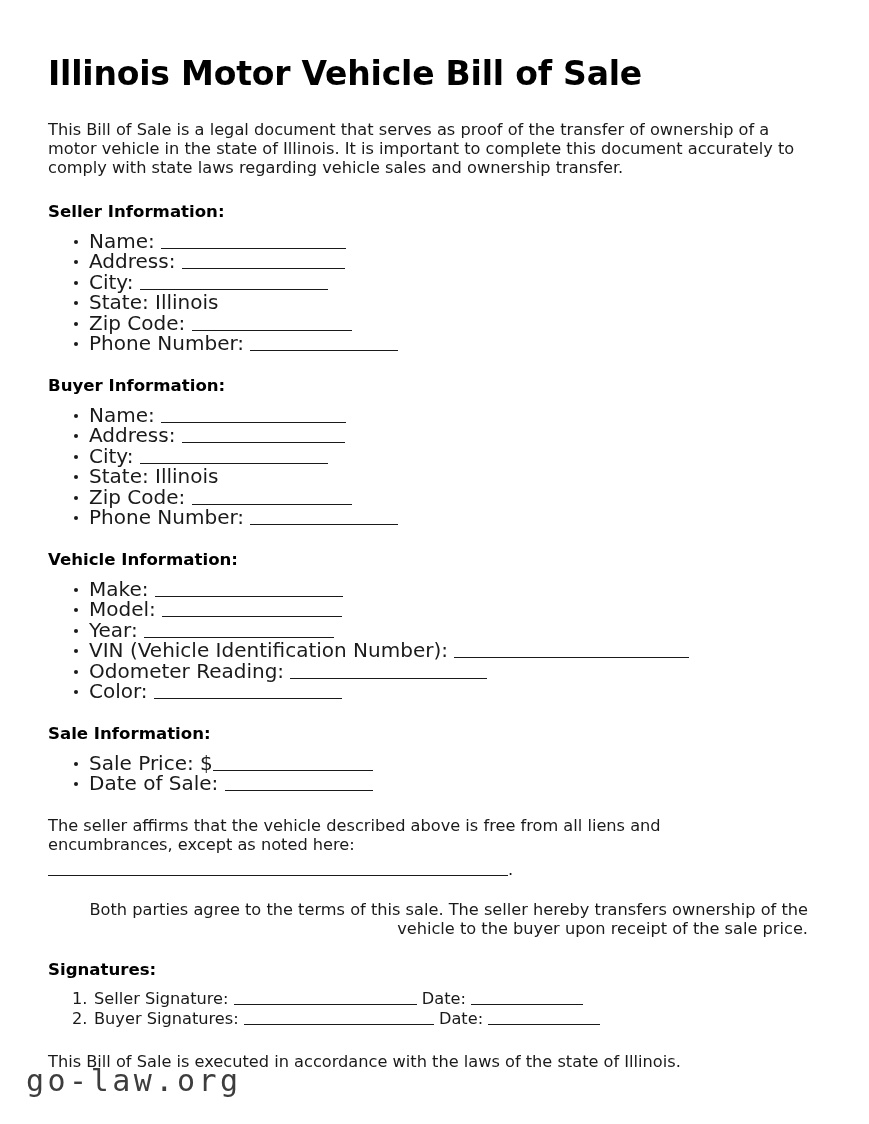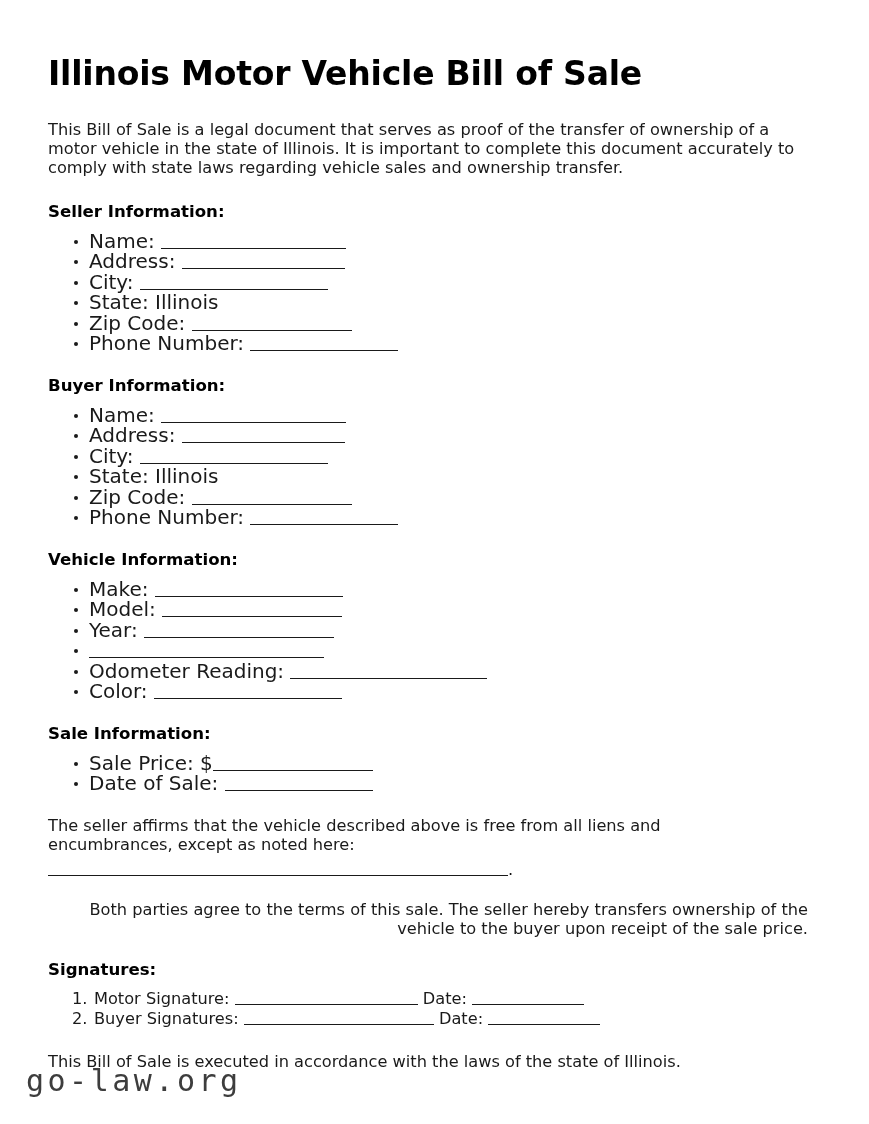--- a/index.html
+++ b/index.html
@@ -181,21 +181,21 @@
           <li><span class="lead-in">Phone Number:</span> <span class="blank" style="width: 148px;"></span></li>
         </ul>
     </div>
 
     <div class="block">
       <div class="section-heading">Vehicle Information:</div>
       <ul class="fields">
           <li><span class="lead-in">Make:</span> <span class="blank" style="width: 188px;"></span></li>
           <li><span class="lead-in">Model:</span> <span class="blank" style="width: 180px;"></span></li>
           <li><span class="lead-in">Year:</span> <span class="blank" style="width: 190px;"></span></li>
-          <li> <span class="blank" style="width: 235px;"></span></li>
+          <li><span class="lead-in">VIN (Vehicle Identification Number):</span> <span class="blank" style="width: 235px;"></span></li>
           <li><span class="lead-in">Odometer Reading:</span> <span class="blank" style="width: 197px;"></span></li>
           <li><span class="lead-in">Color:</span> <span class="blank" style="width: 188px;"></span></li>
         </ul>
     </div>
 
     <div class="block tight">
       <div class="section-heading">Sale Information:</div>
       <ul class="fields">
           <li><span class="lead-in">Sale Price: $</span><span class="blank" style="width: 160px;"></span></li>
           <li><span class="lead-in">Date of Sale:</span> <span class="blank" style="width: 148px;"></span></li>
@@ -206,21 +206,21 @@
 
     <div class="affirm-blank-row">
       <span class="blank" style="width:460px"></span><span>.</span>
     </div>
 
     <p class="para agree">Both parties agree to the terms of this sale. The seller hereby transfers ownership of the vehicle to the buyer upon receipt of the sale price.</p>
 
     <div class="block" style="margin-top:22px;margin-bottom:0">
       <div class="section-heading">Signatures:</div>
       <ol class="siglist">
-          <li><span>Motor Signature: </span><span class="blank" style="width: 183px;"></span><span> Date: </span><span class="blank" style="width: 112px;"></span></li>
+          <li><span>Seller Signature: </span><span class="blank" style="width: 183px;"></span><span> Date: </span><span class="blank" style="width: 112px;"></span></li>
           <li><span>Buyer Signatures: </span><span class="blank" style="width: 190px;"></span><span> Date: </span><span class="blank" style="width: 112px;"></span></li>
         </ol>
     </div>
 
     <p class="para closing">This Bill of Sale is executed in accordance with the laws of the state of Illinois.</p>
 
   </div>
 
   <div class="watermark">go-law.org</div>
 </div>

